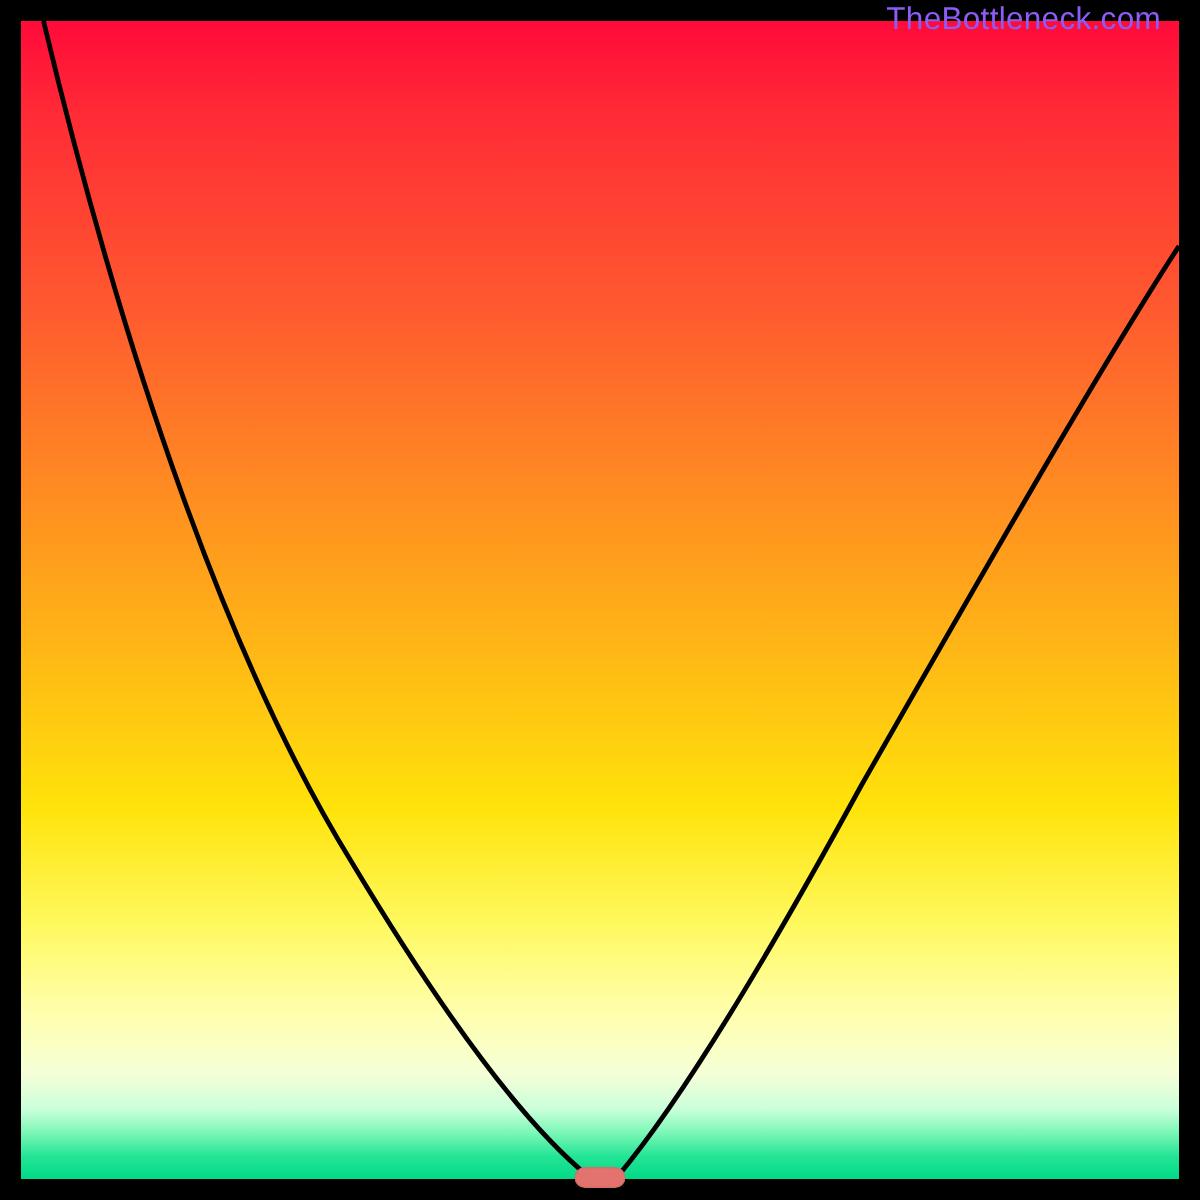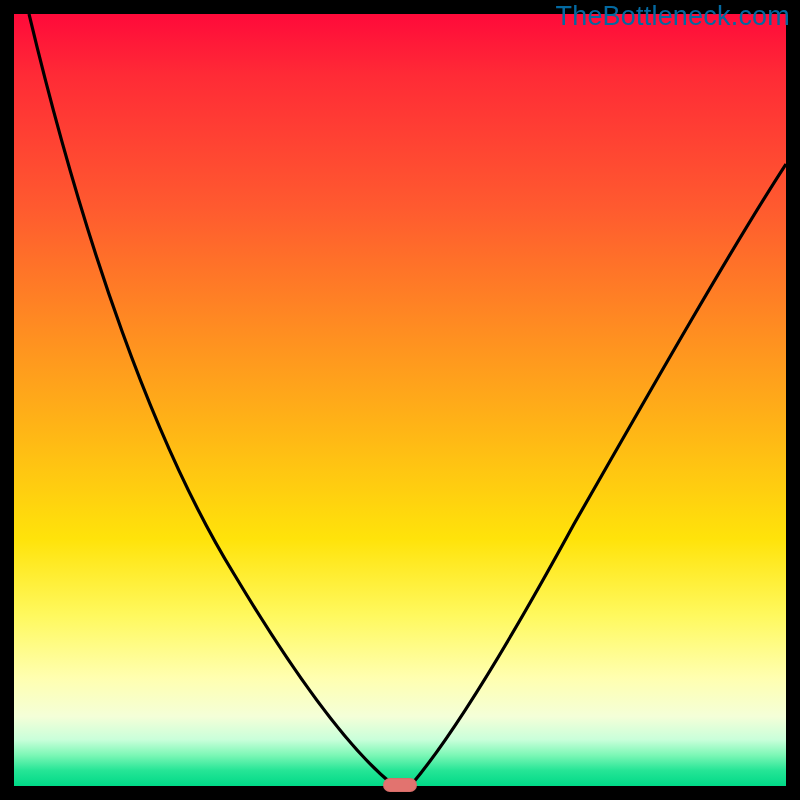--- a/index.html
+++ b/index.html
@@ -55,23 +55,23 @@
     border-radius: 7px;
     background: #e2736f;
     bottom: 0px;
     left: 50%;
     transform: translate(-50%, 7px);
     box-shadow: inset 0 0 0 1px rgba(0,0,0,0.05);
   }
   .watermark {
     position: absolute;
     top: 1px;
-    right: 10px;
-    color: #0369a1;
-    font-size: 27px;
+    right: 26px;
+    color: #8b5cf6;
+    font-size: 21px;
     font-weight: 500;
     letter-spacing: 0.2px;
     user-select: none;
   }
 </style>
 </head>
 <body>
 
 <div class="frame">
   <div class="plot-area">

